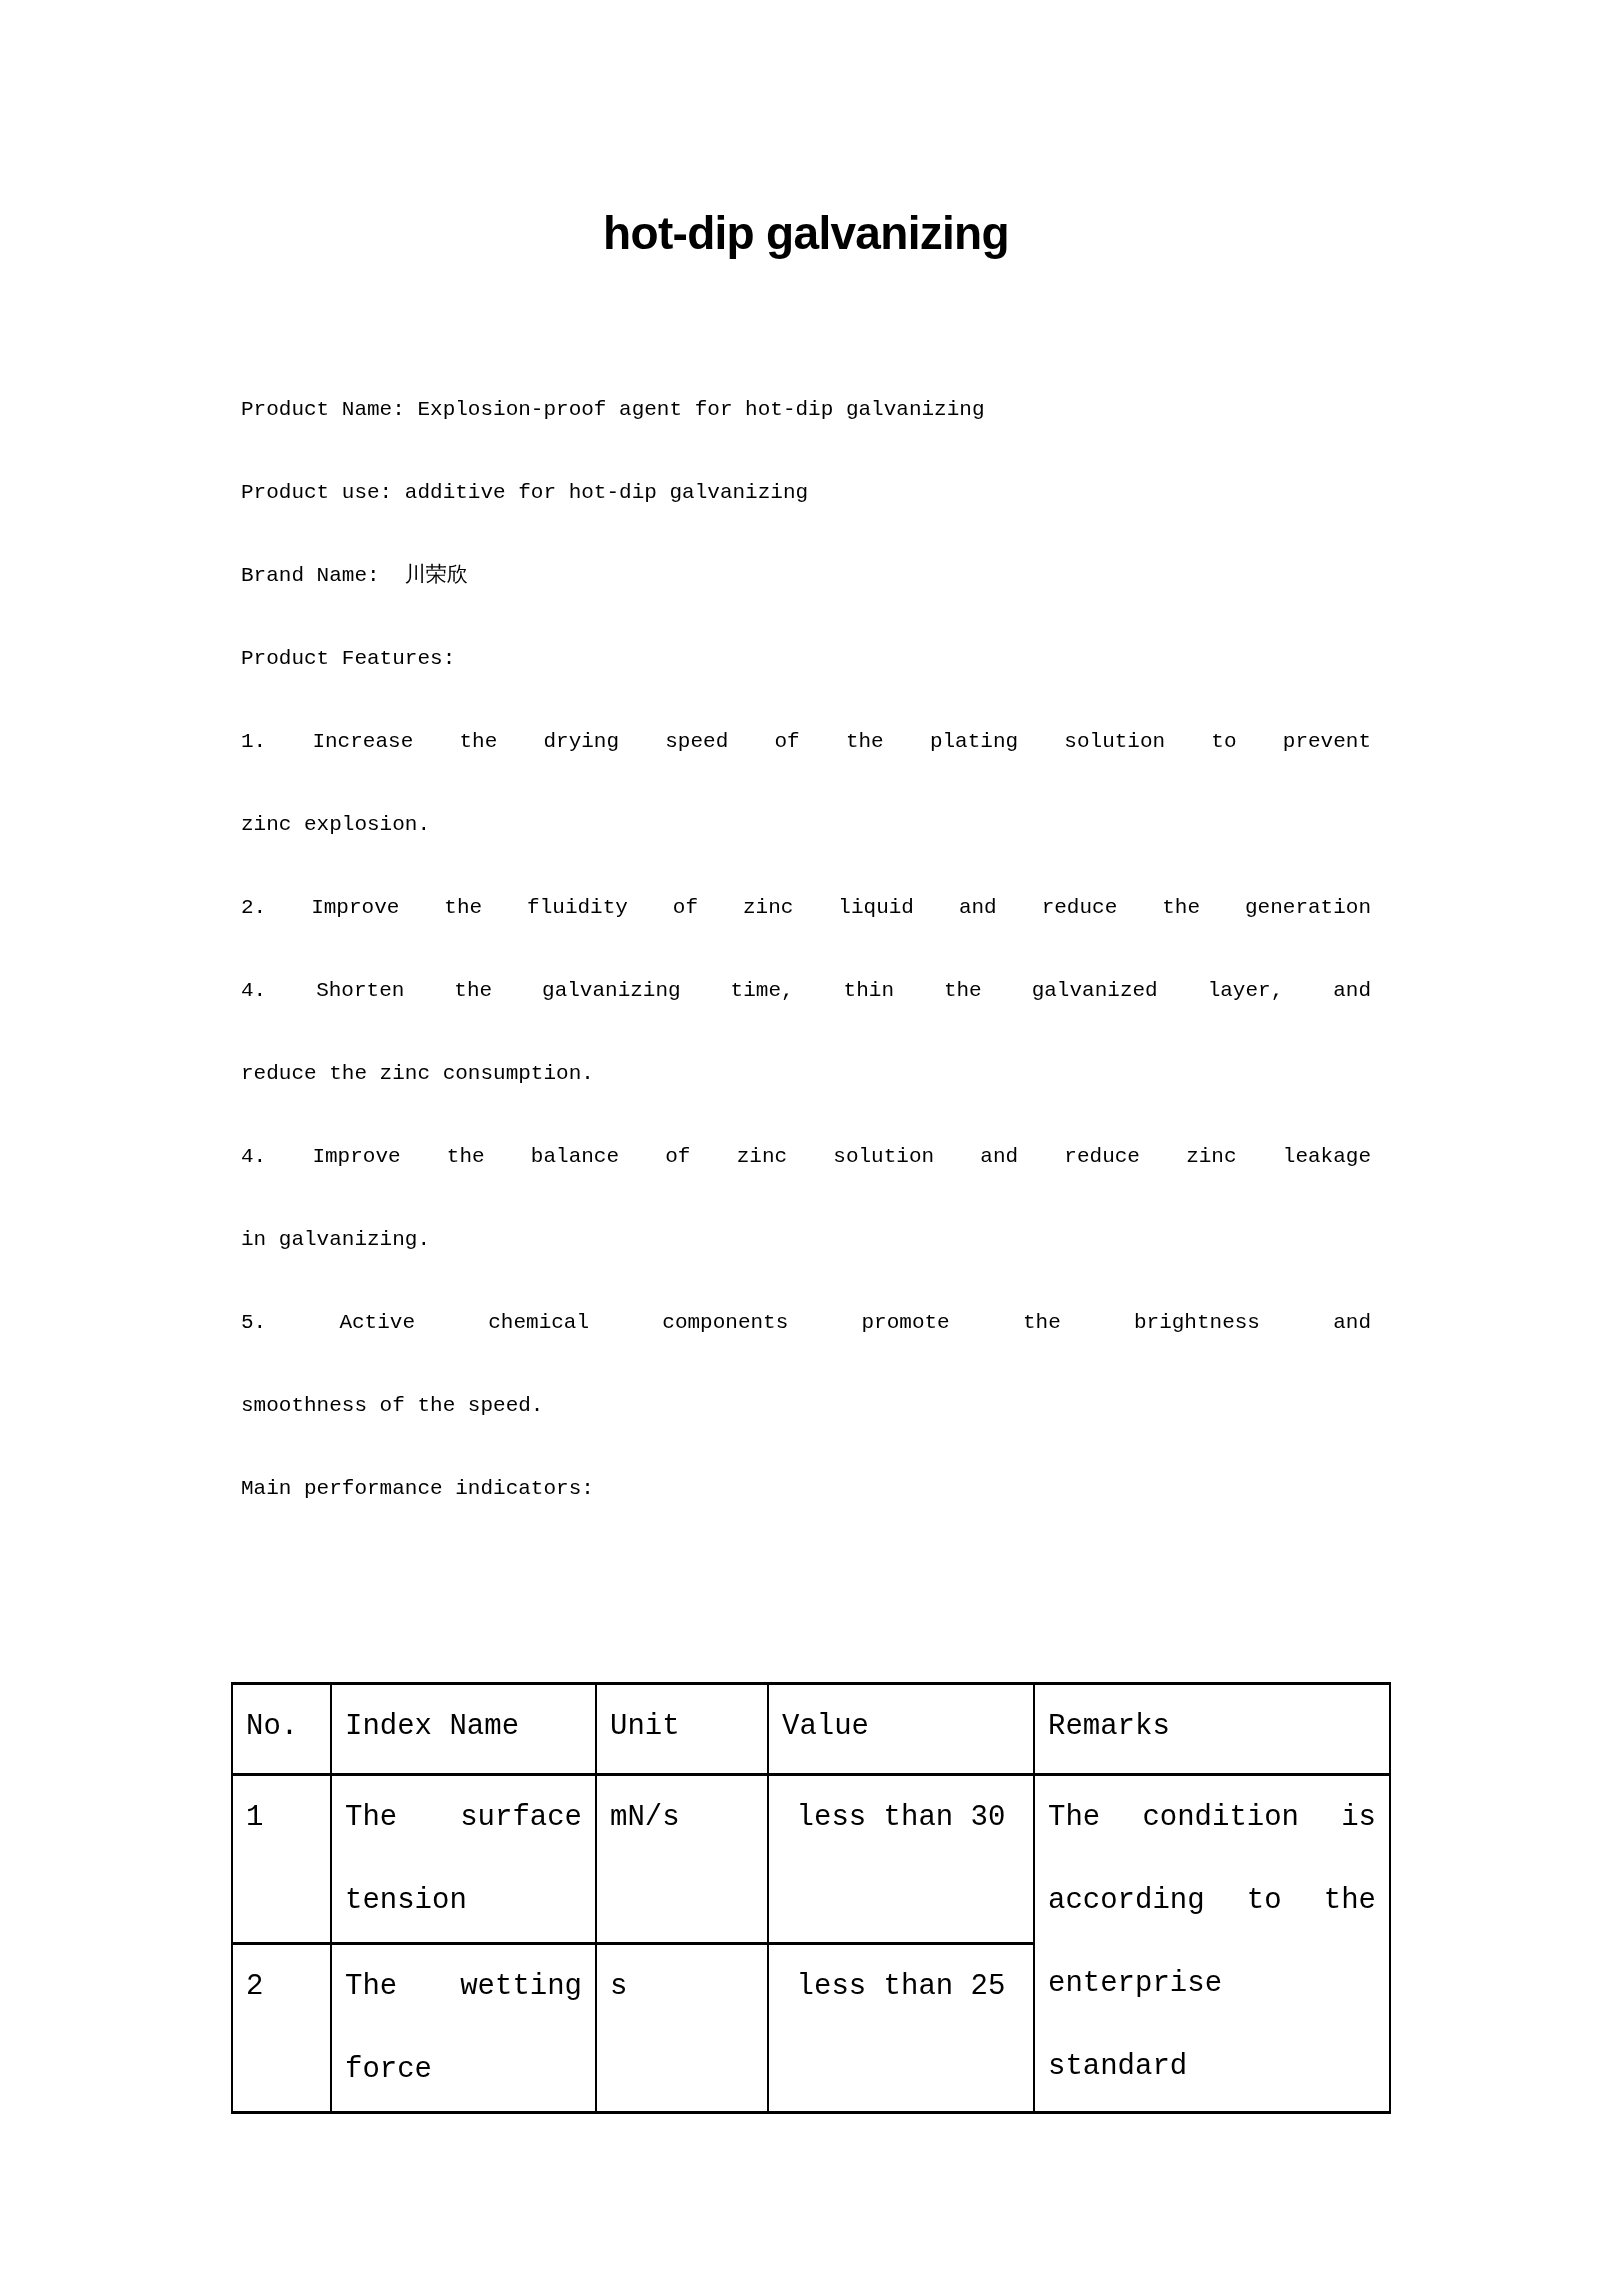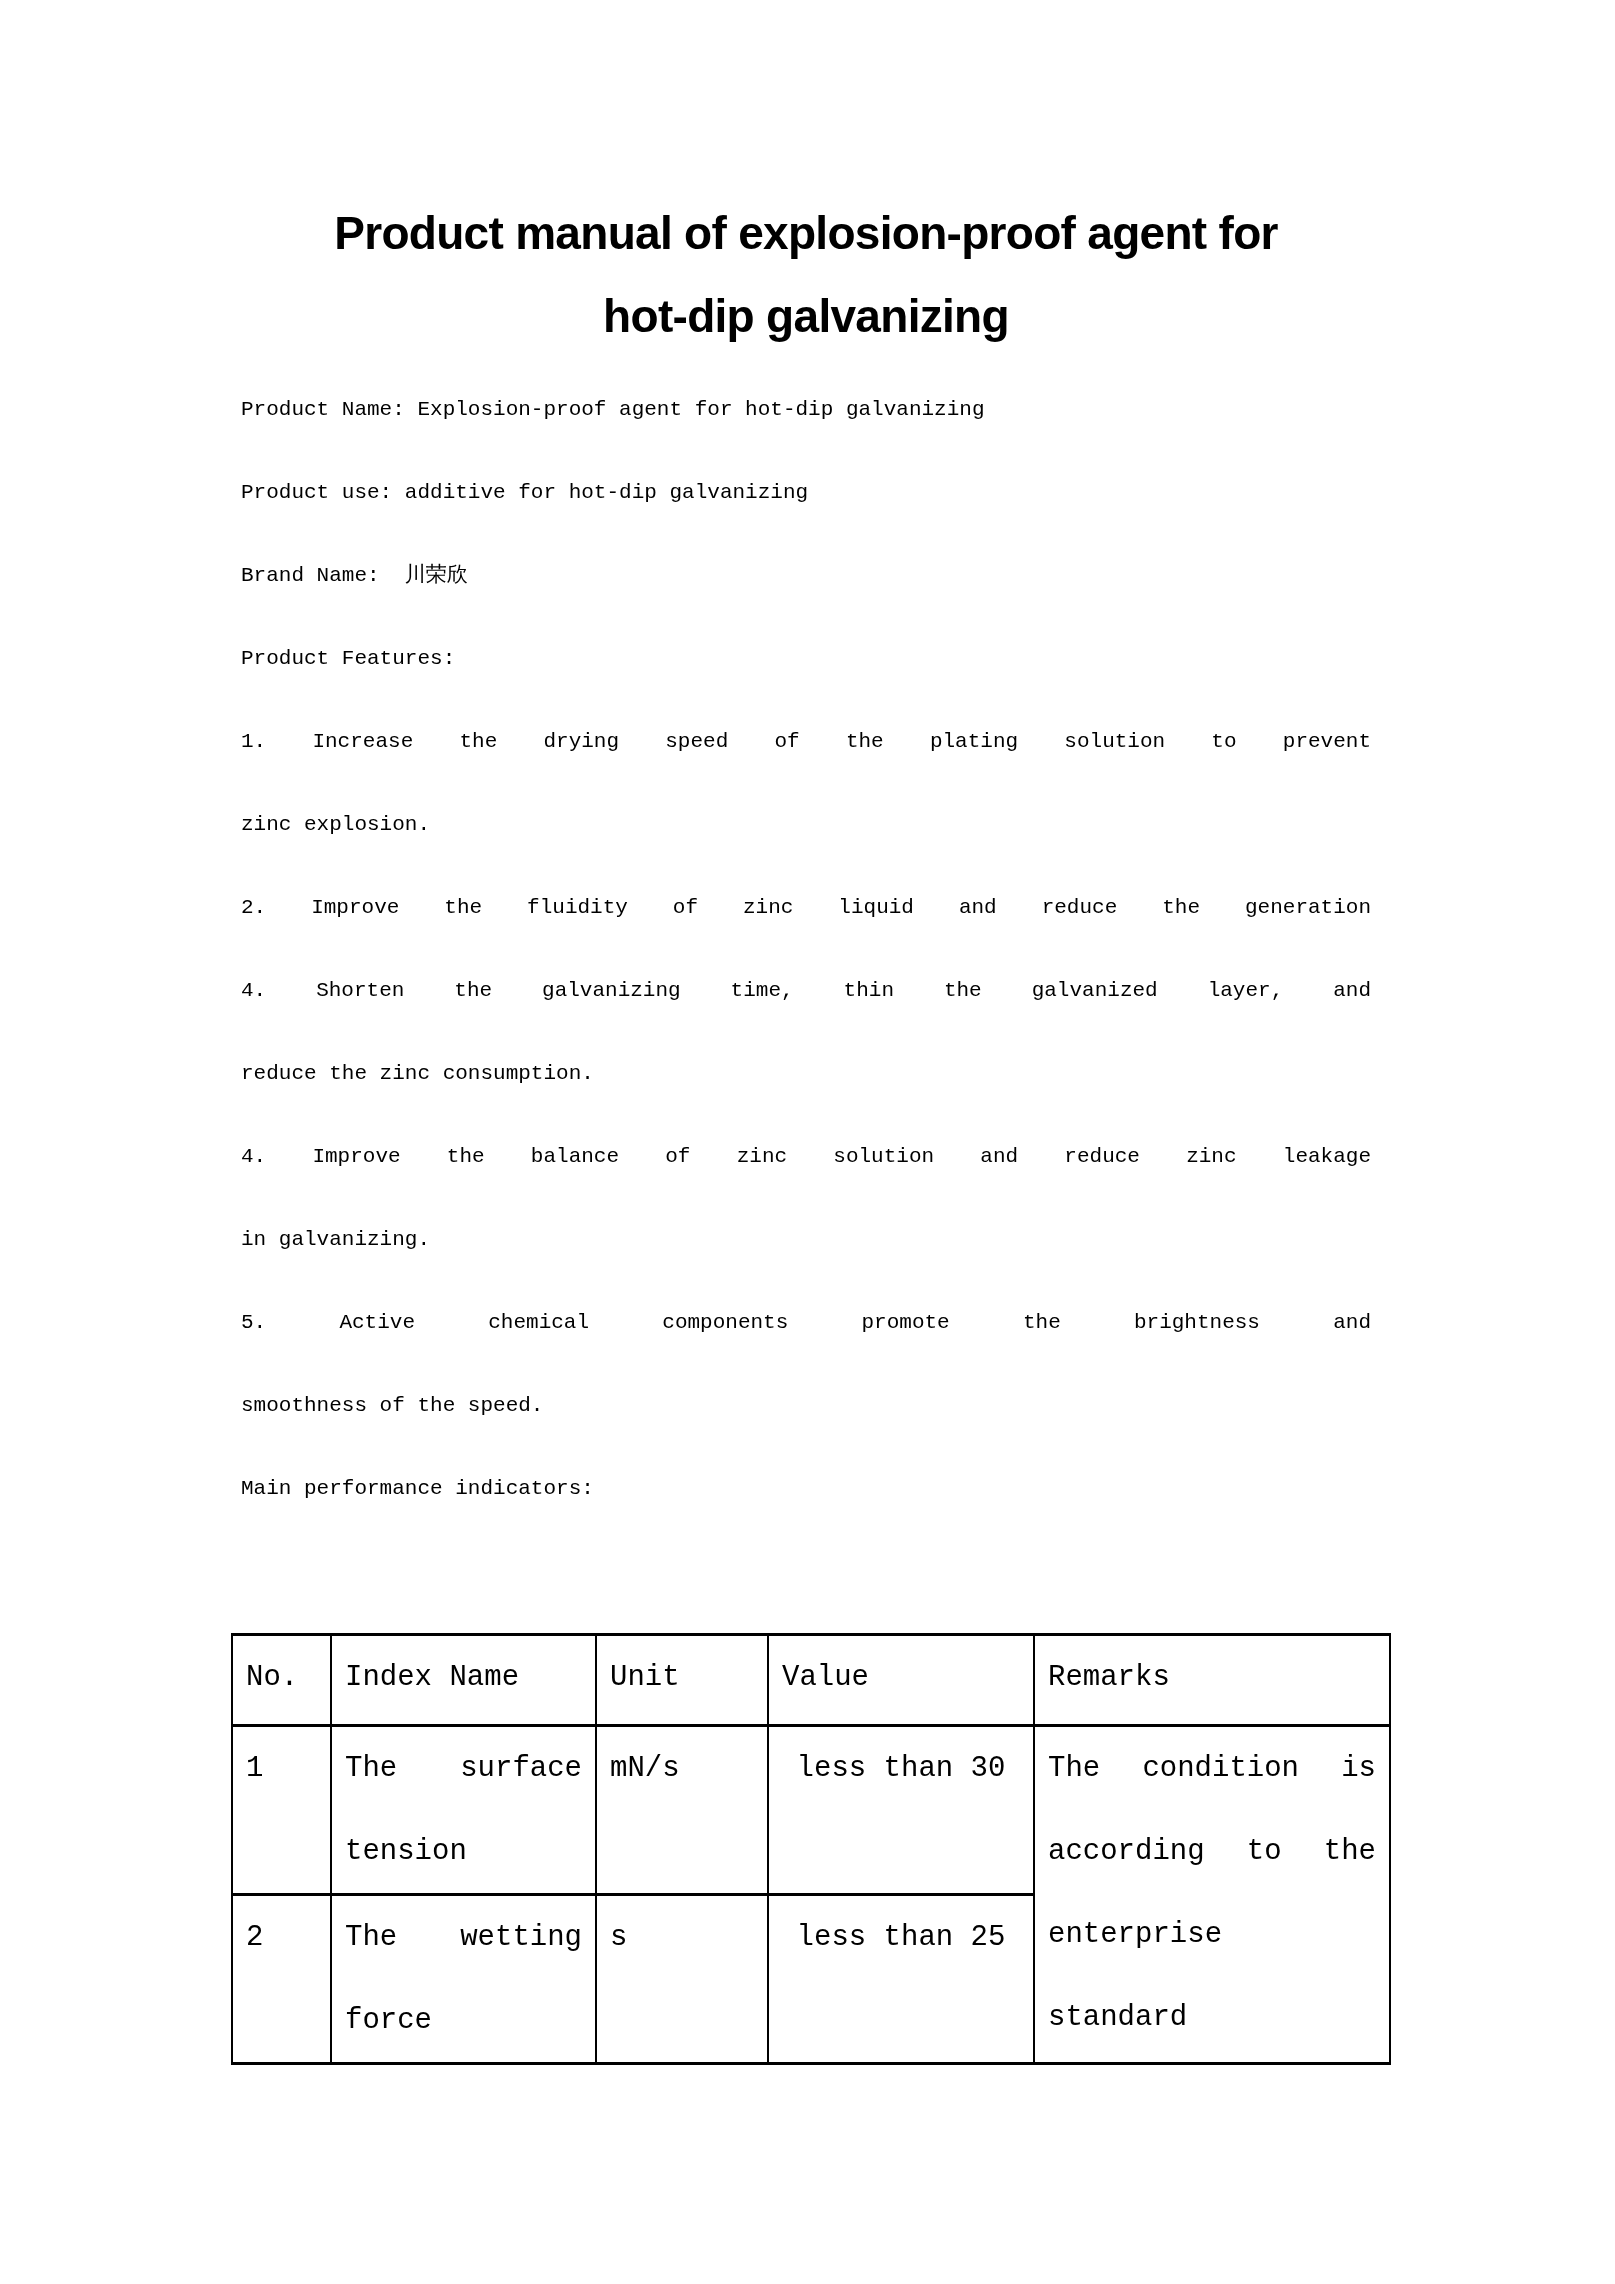--- a/index.html
+++ b/index.html
@@ -33,21 +33,21 @@
     top: 368px;
     width: 1130px;
     font-size: 21px;
     line-height: 83px;
   }
   .line { white-space: pre-wrap; text-align: left; }
   .just { text-align: justify; text-align-last: justify; }
   table.perf {
     position: absolute;
     left: 231px;
-    top: 1633px;
+    top: 1682px;
     width: 1158px;
     border-collapse: collapse;
     table-layout: fixed;
     font-size: 29px;
     line-height: 83px;
     border: 2px solid #000000;
   }
   .perf th, .perf td {
     border: 2px solid #000000;
     vertical-align: top;
@@ -66,21 +66,20 @@
   .perf td.cell-value { text-align: center; }
   .cell-line { white-space: pre-wrap; }
   .cell-line.just { text-align: justify; text-align-last: justify; }
 </style>
 </head>
 <body>
 
 <div class="page">
 
   <div class="title">
-    <div class="title-line">Product manual of explosion-proof agent for</div>
     <div class="title-line">hot-dip galvanizing</div>
   </div>
 
   <div class="body-text">
     <div class="line">Product Name: Explosion-proof agent for hot-dip galvanizing</div>
     <div class="line">Product use: additive for hot-dip galvanizing</div>
     <div class="line">Brand Name:  川荣欣</div>
     <div class="line">Product Features:</div>
     <div class="line just">1. Increase the drying speed of the plating solution to prevent</div>
     <div class="line">zinc explosion.</div>

